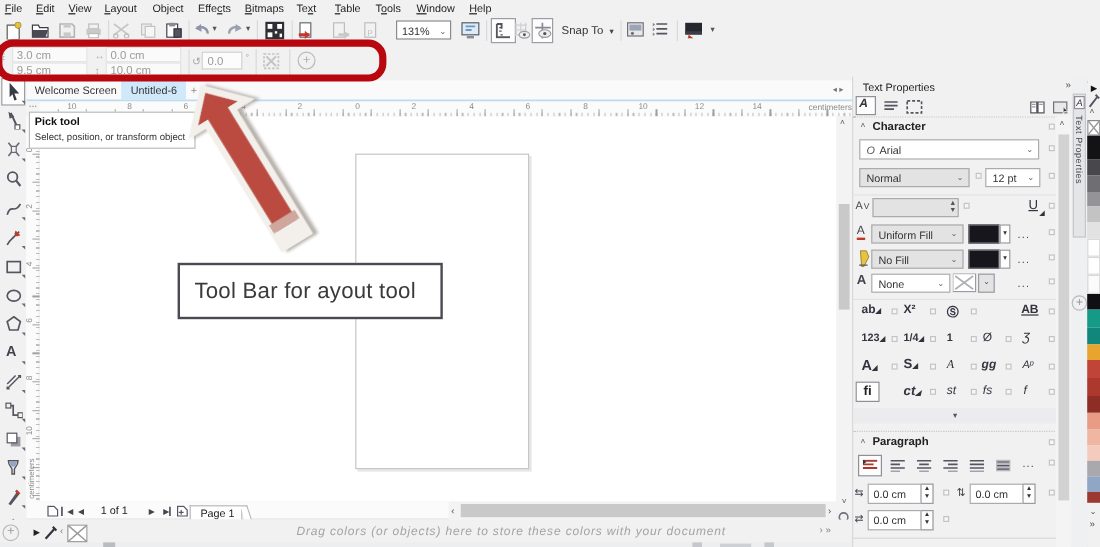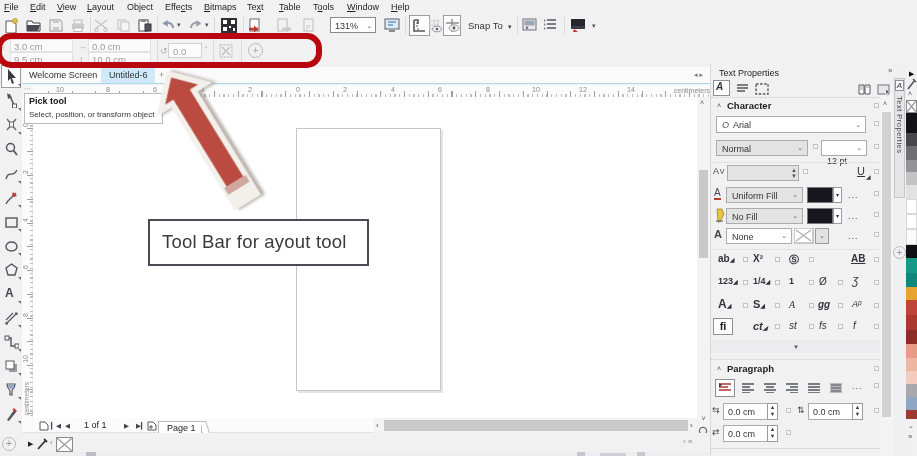--- a/index.html
+++ b/index.html
@@ -349,20 +349,21 @@
  <div class="ab" style="left:180px;top:3px;width:6px;height:12px;background:#fff;border-top:1px solid #b9b9b9;border-right:1px solid #b9b9b9;transform:skewX(18deg)"></div>
 
 </div>
 <div class="ab" style="left:374px;top:418px;width:323px;height:15px;background:#f3f3f4" id="hscroll">
  <div class="ab" style="left:2px;top:3px;font-size:8px;color:#555">‹</div>
  <div class="ab" style="left:10px;top:2px;width:304px;height:11px;background:#c9c9c9"></div>
  <div class="ab" style="left:316px;top:3px;font-size:8px;color:#555">›</div>
 </div>
 
 <div class="ab" style="left:0;top:433px;width:917px;height:19px;background:#f1f1f2" id="statusbar">
+ <div class="ab" style="left:247px;top:5px;font-size:10px;font-style:italic;color:#a3a3a3;white-space:nowrap;letter-spacing:.7px">Drag colors (or objects) here to store these colors with your document</div>
  <div class="ab" style="left:683px;top:4px;font-size:8px;color:#888">›&nbsp;»</div>
 </div>
 
 <div class="ab" style="left:0;top:452px;width:917px;height:4px;background:#edeef0"></div>
 <div class="ab" style="left:86px;top:452px;width:10px;height:4px;background:#b9bcc0"></div>
 <div class="ab" style="left:577px;top:452px;width:8px;height:4px;background:#c4c7cb"></div>
 <div class="ab" style="left:600px;top:453px;width:26px;height:3px;background:#cdd0d4"></div>
 <div class="ab" style="left:637px;top:452px;width:8px;height:4px;background:#c4c7cb"></div>
 <div class="ab" style="left:755px;top:452px;width:6px;height:4px;background:#c4c7cb"></div>
 <div class="ab" style="left:777px;top:452px;width:24px;height:4px;background:#54565a"></div>
@@ -400,21 +401,21 @@
   <span class="ab" style="right:4px;top:4px;font-size:7px;color:#666">⌄</span>
  </div>
  <div class="sq" style="left:163px;top:57px"></div>
 
  <div class="gcombo" style="left:5px;top:76px;width:92px;height:16px">
   <span class="ab" style="left:5px;top:3px">Normal</span>
   <span class="ab" style="right:4px;top:3px;font-size:7px;color:#666">⌄</span>
  </div>
  <div class="sq" style="left:102px;top:80px"></div>
  <div class="combo" style="left:110px;top:76px;width:46px;height:16px">
-  <span class="ab" style="left:5px;top:15px">12 pt</span>
+  <span class="ab" style="left:5px;top:3px">12 pt</span>
   <span class="ab" style="right:4px;top:3px;font-size:7px;color:#666">⌄</span>
  </div>
  <div class="sq" style="left:163px;top:80px"></div>
 
  <div class="ab" style="left:0;top:98px;width:170px;border-top:1px solid #e2e2e2"></div>
  <div class="ab" style="left:2px;top:102px;font-size:9px;color:#44444e">A <span style="font-size:7px">V</span></div>
  <div class="gcombo" style="left:16px;top:101px;width:72px;height:16px">
   <span class="ab" style="right:1px;top:1px;font-size:6px;color:#555">▲<br>▼</span>
  </div>
  <div class="sq" style="left:92px;top:105px"></div>

